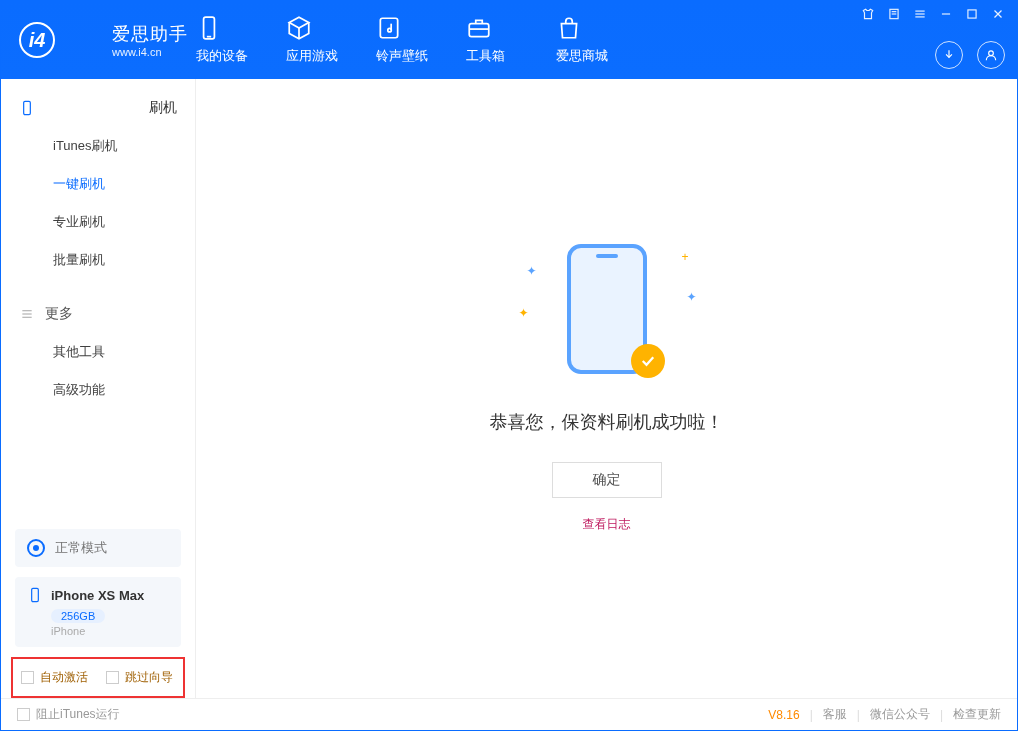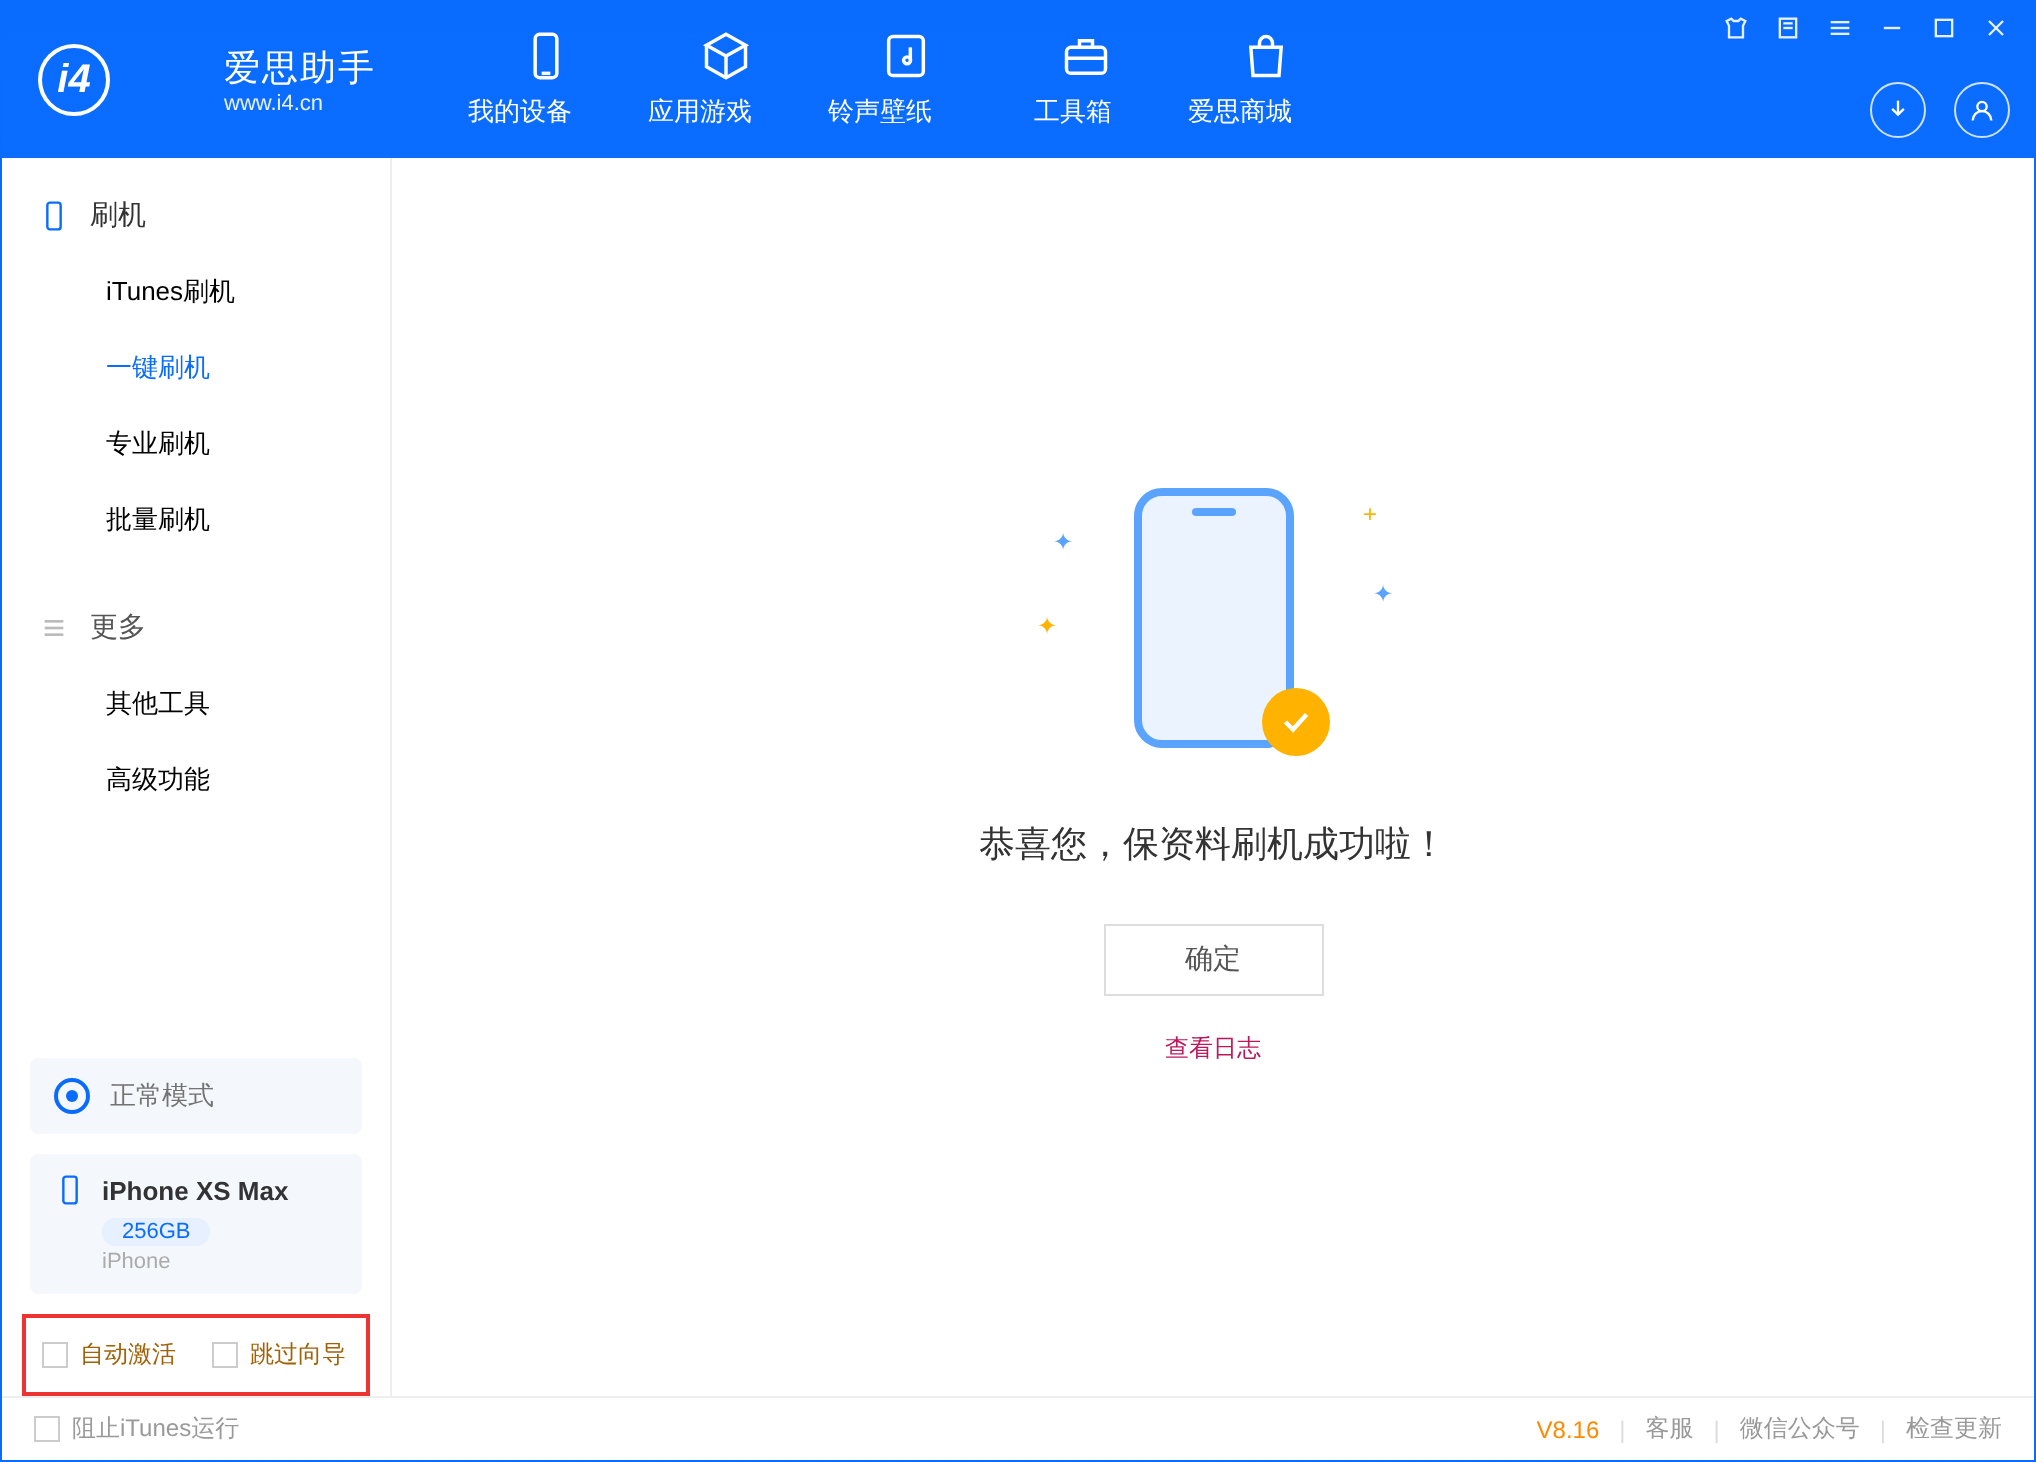--- a/index.html
+++ b/index.html
@@ -7,37 +7,37 @@
 .window { width: 1018px; height: 731px; border: 1px solid #0a6cff; display: flex; flex-direction: column; position: relative; }
 
 
 .header { height: 78px; background: linear-gradient(to bottom,#0a6cff,#0b6dff); display: flex; align-items: center; color: #fff; position: relative; }
 .logo-block { display: flex; align-items: center; padding-left: 18px; width: 195px; gap: 47px; }
 .logo-circle { width: 36px; height: 36px; border-radius: 50%; border: 2.5px solid #fff; display:flex; align-items:center; justify-content:center; font-weight:bold; font-style:italic; font-size:20px;}
 .logo-text { margin-left: 10px; }
 .logo-text .cn { font-size: 18px; letter-spacing: 1px; }
 .logo-text .url { font-size: 11px; opacity: .9; }
 .nav { display: flex; height: 100%; }
-.nav-item { width: 90px; display:flex; flex-direction:column; align-items:flex-end; justify-content:center; gap:6px; font-size:13px; cursor:pointer; position:relative;}
+.nav-item { width: 90px; display:flex; flex-direction:column; align-items:flex-start; justify-content:center; gap:6px; font-size:13px; cursor:pointer; position:relative;}
 .nav-item.active { background: rgba(255,255,255,.15);}
 .nav-item svg, .nav-item .nav-icon { width:26px; height:26px; }
 .header-right { position:absolute; right:12px; top:0; height:100%; display:flex; flex-direction:column; justify-content:space-between; align-items:flex-end; padding:6px 0 10px;}
 .win-ctrls { display:flex; gap:12px; align-items:center; }
 .win-ctrls span, .win-ctrls svg { color:#fff; opacity:.9; cursor:pointer; }
 .hr-bottom { display:flex; gap:14px; align-items:center; }
 .hr-circle { width:28px; height:28px; border:1.5px solid rgba(255,255,255,.8); border-radius:50%; display:flex; align-items:center; justify-content:center; cursor:pointer;}
 
 
 .body { flex:1; display:flex; min-height:0;}
 .sidebar { width:195px; border-right:1px solid #eee; display:flex; flex-direction:column; }
 .sb-section { padding-top:14px; }
 .sb-head { display:flex; align-items:center; gap:10px; padding:6px 18px; font-size:14px; color:#555;}
-.sb-head.flash { color:#333;}
+.sb-head.flash { color:#333;justify-content:space-between;}
 .sb-items { padding:4px 0 6px 0;}
-.sb-item { padding:10px 18px 10px 52px; font-size:13px; color:#000000; cursor:pointer;}
+.sb-item { padding:10px 18px 10px 52px; font-size:13px; color:#404040; cursor:pointer;}
 .sb-item.active { color:#0a6cff;}
 .sb-bottom { margin-top:auto; }
 .mode-card, .device-card { margin:10px 14px; background:#f4f7fb; border-radius:4px; padding:10px 12px; }
 .mode-card { display:flex; align-items:flex-end; gap:10px; font-size:13px; color:#737373;}
 .mode-dot { width:18px;height:18px;border:2px solid #0a6cff;border-radius:50%; position:relative;}
 .mode-dot::after{content:"";position:absolute;width:6px;height:6px;background:#0a6cff;border-radius:50%;top:4px;left:4px;}
 .device-card .dev-row{display:flex;align-items:center;gap:8px;}
 .dev-name{font-size:13px;color:#333;font-weight:600;}
 .cap-badge{display:inline-block;background:#e6f0ff;color:#0a6cff;font-size:11px;padding:1px 10px;border-radius:10px;margin:6px 0 2px 24px;}
 .dev-type{font-size:11px;color:#aaa;margin-left:24px;}

